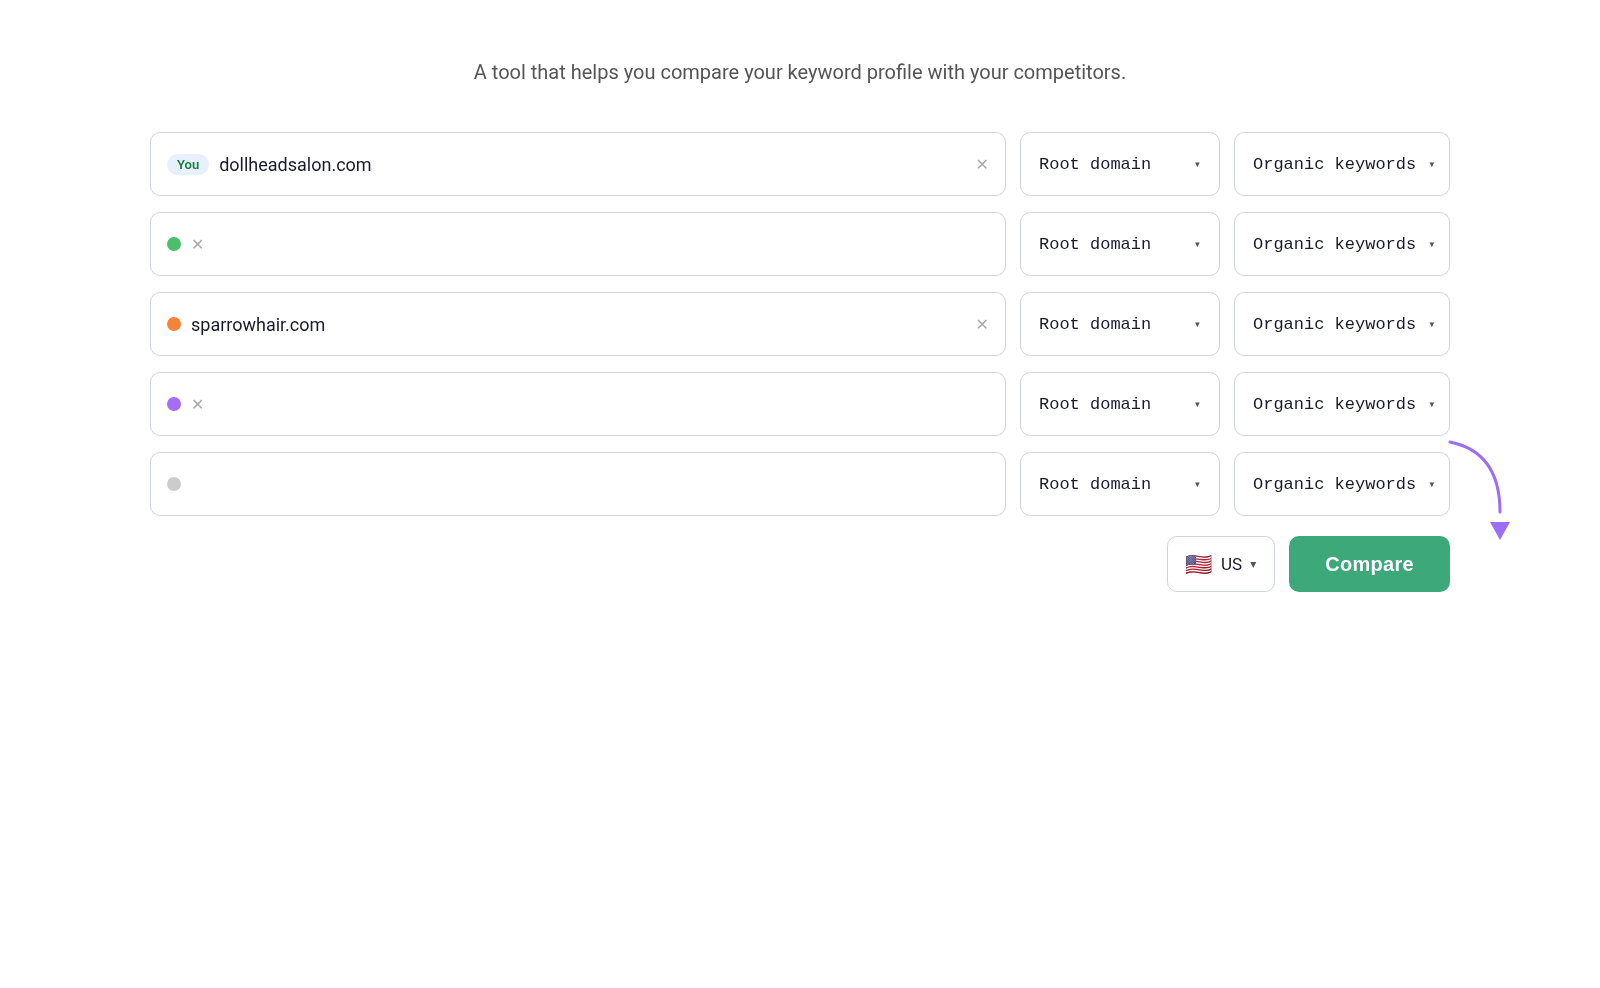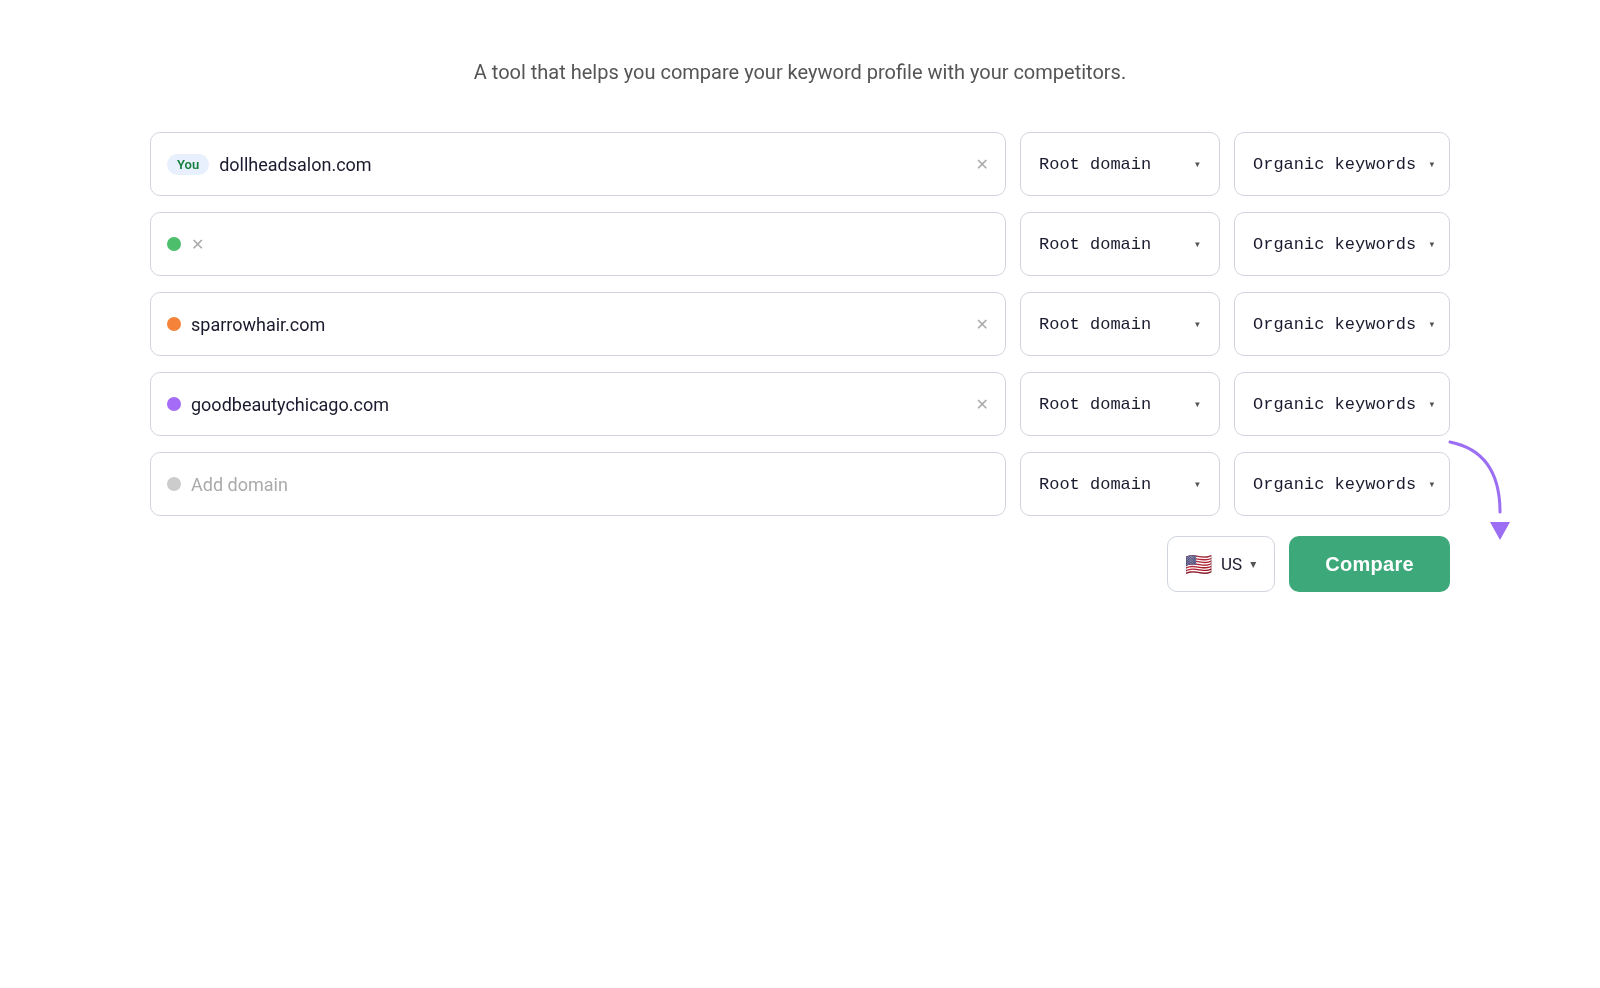--- a/index.html
+++ b/index.html
@@ -236,36 +236,34 @@
           <span class="chevron">▾</span>
         </div>
         <div class="dropdown dropdown-keywords">
           <span>Organic keywords</span>
           <span class="chevron">▾</span>
         </div>
       </div>
       <div class="row">
         <div class="domain-input-wrapper">
           <span class="dot" style="background: rgb(164, 108, 247);"></span>
-          <span class="domain-text">goodbeautychicago.com</span>
           <span class="clear-icon">✕</span>
         </div>
         <div class="dropdown dropdown-root">
           <span>Root domain</span>
           <span class="chevron">▾</span>
         </div>
         <div class="dropdown dropdown-keywords">
           <span>Organic keywords</span>
           <span class="chevron">▾</span>
         </div>
       </div>
       <div class="row">
         <div class="domain-input-wrapper">
           <span class="dot" style="background: rgb(204, 204, 204);"></span>
-          <span class="domain-placeholder">Add domain</span>
         </div>
         <div class="dropdown dropdown-root">
           <span>Root domain</span>
           <span class="chevron">▾</span>
         </div>
         <div class="dropdown dropdown-keywords">
           <span>Organic keywords</span>
           <span class="chevron">▾</span>
         </div>
       </div>

